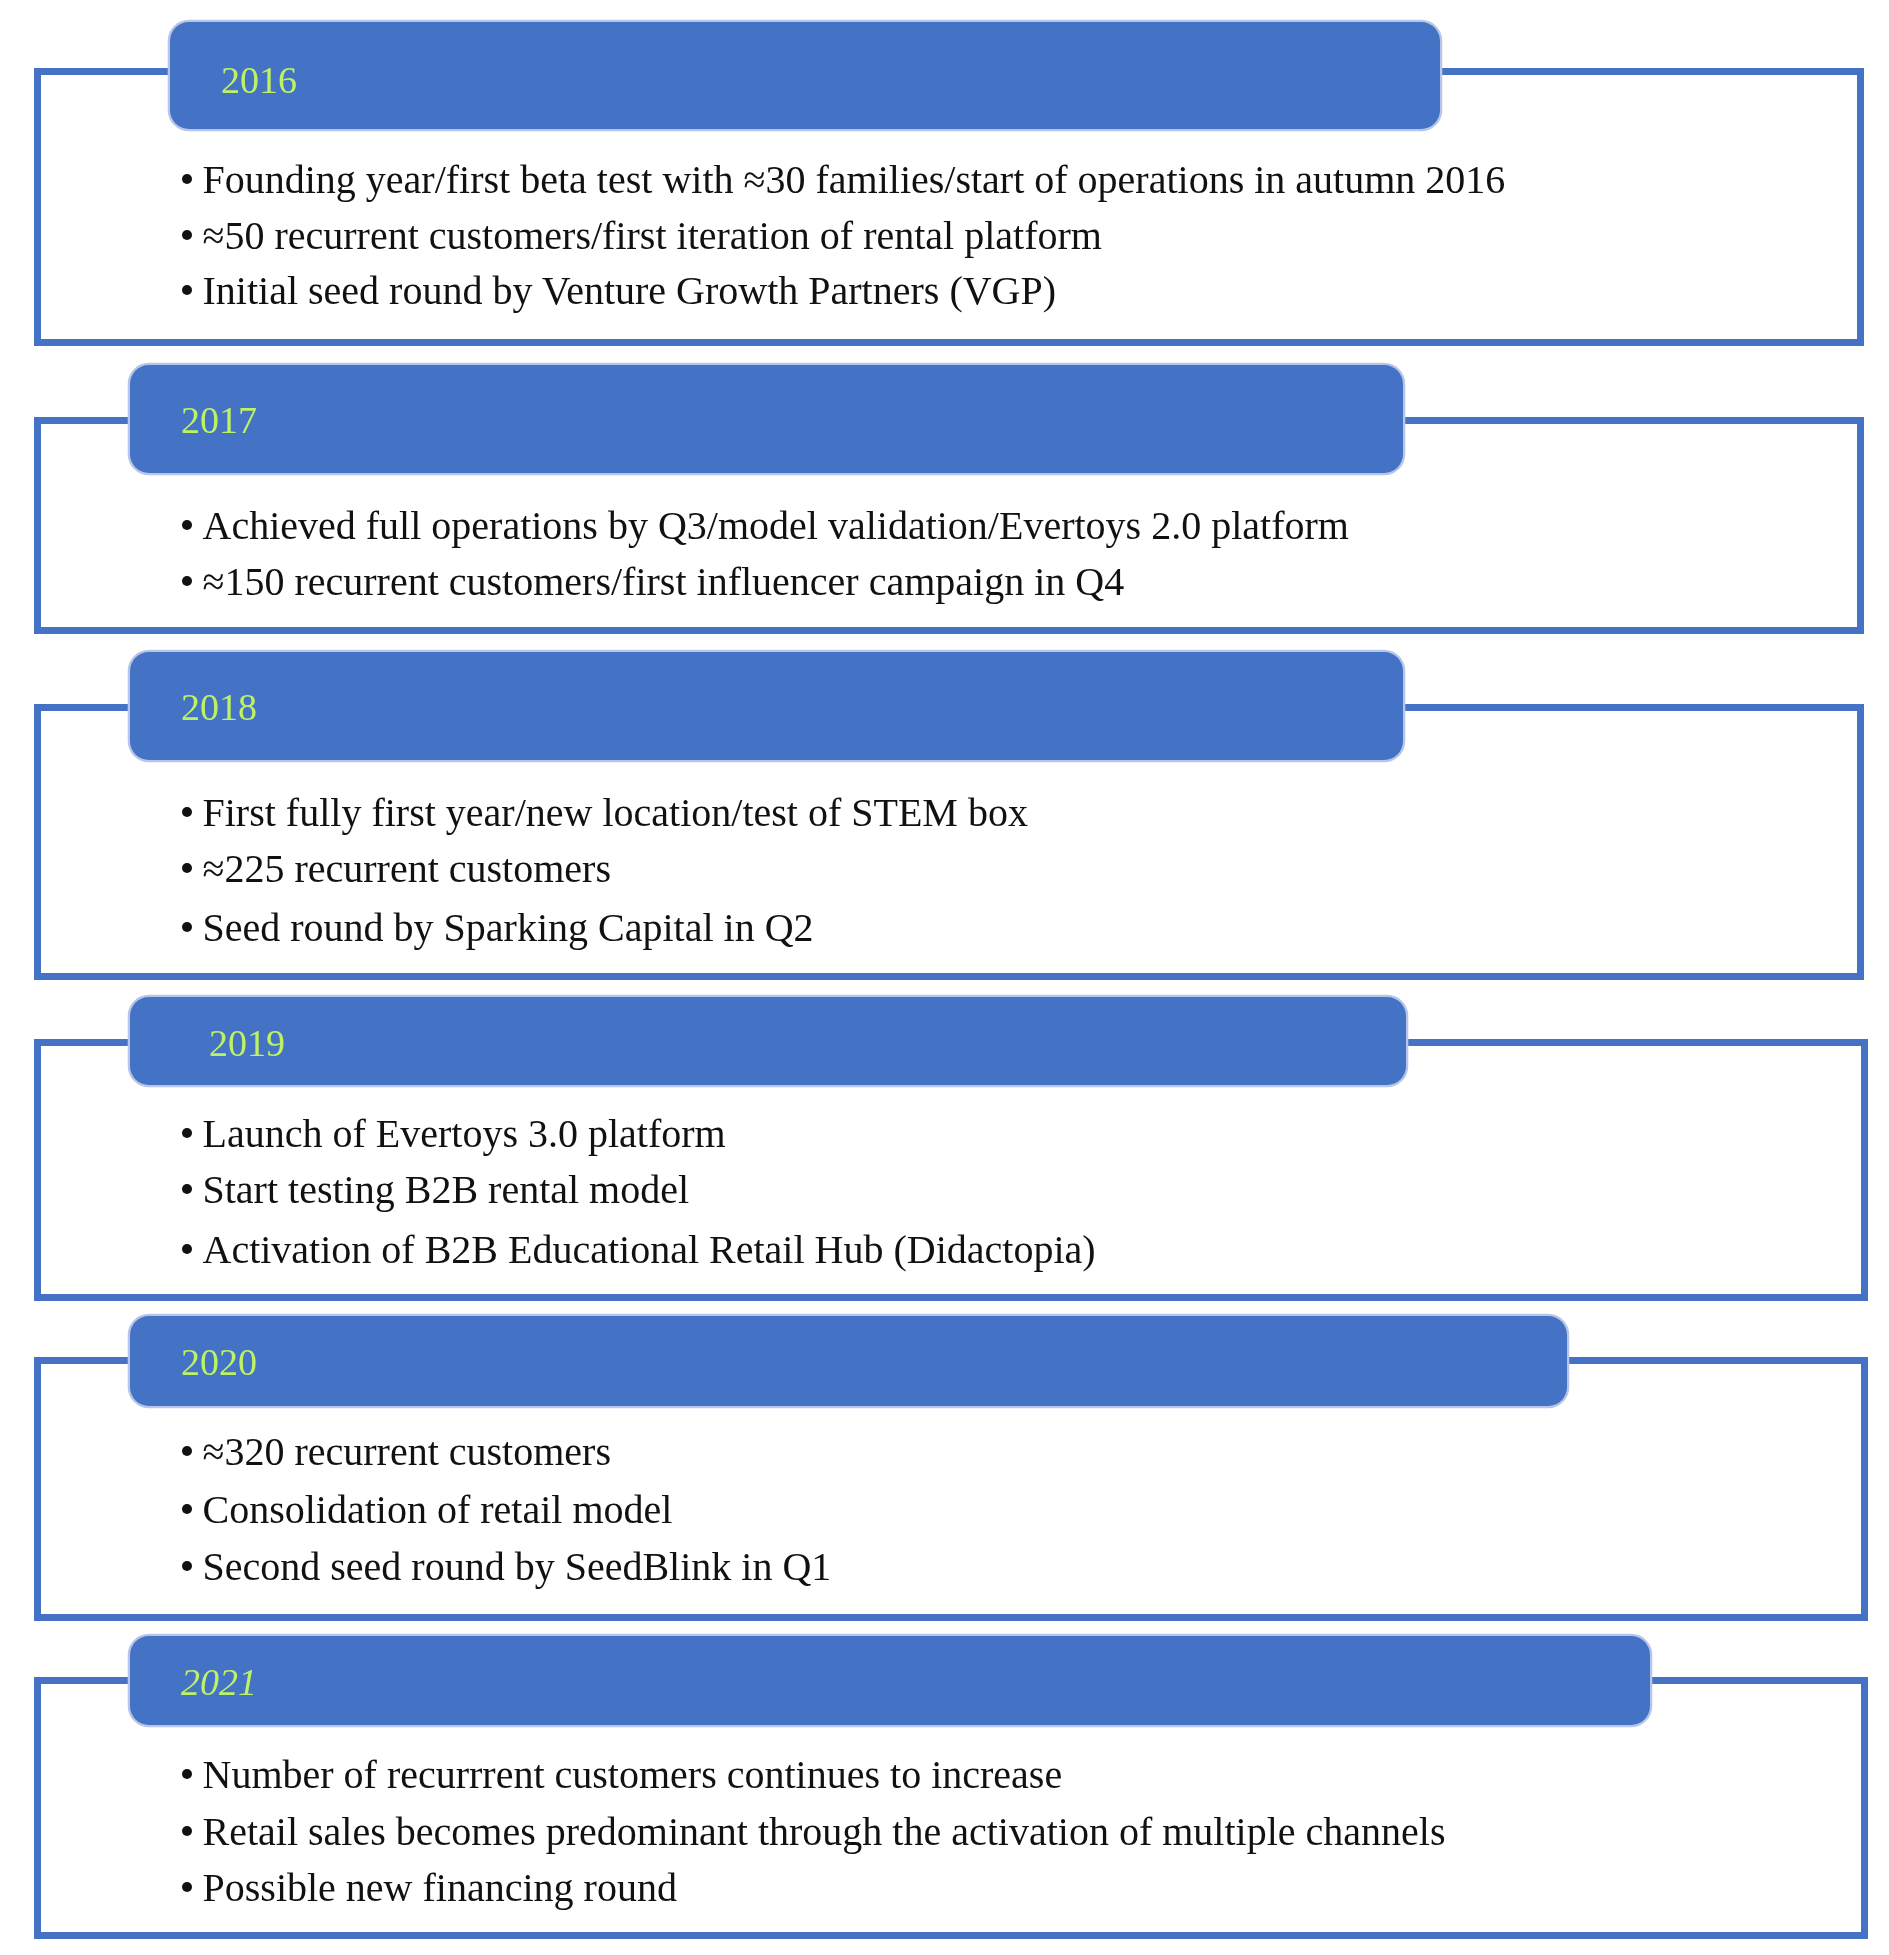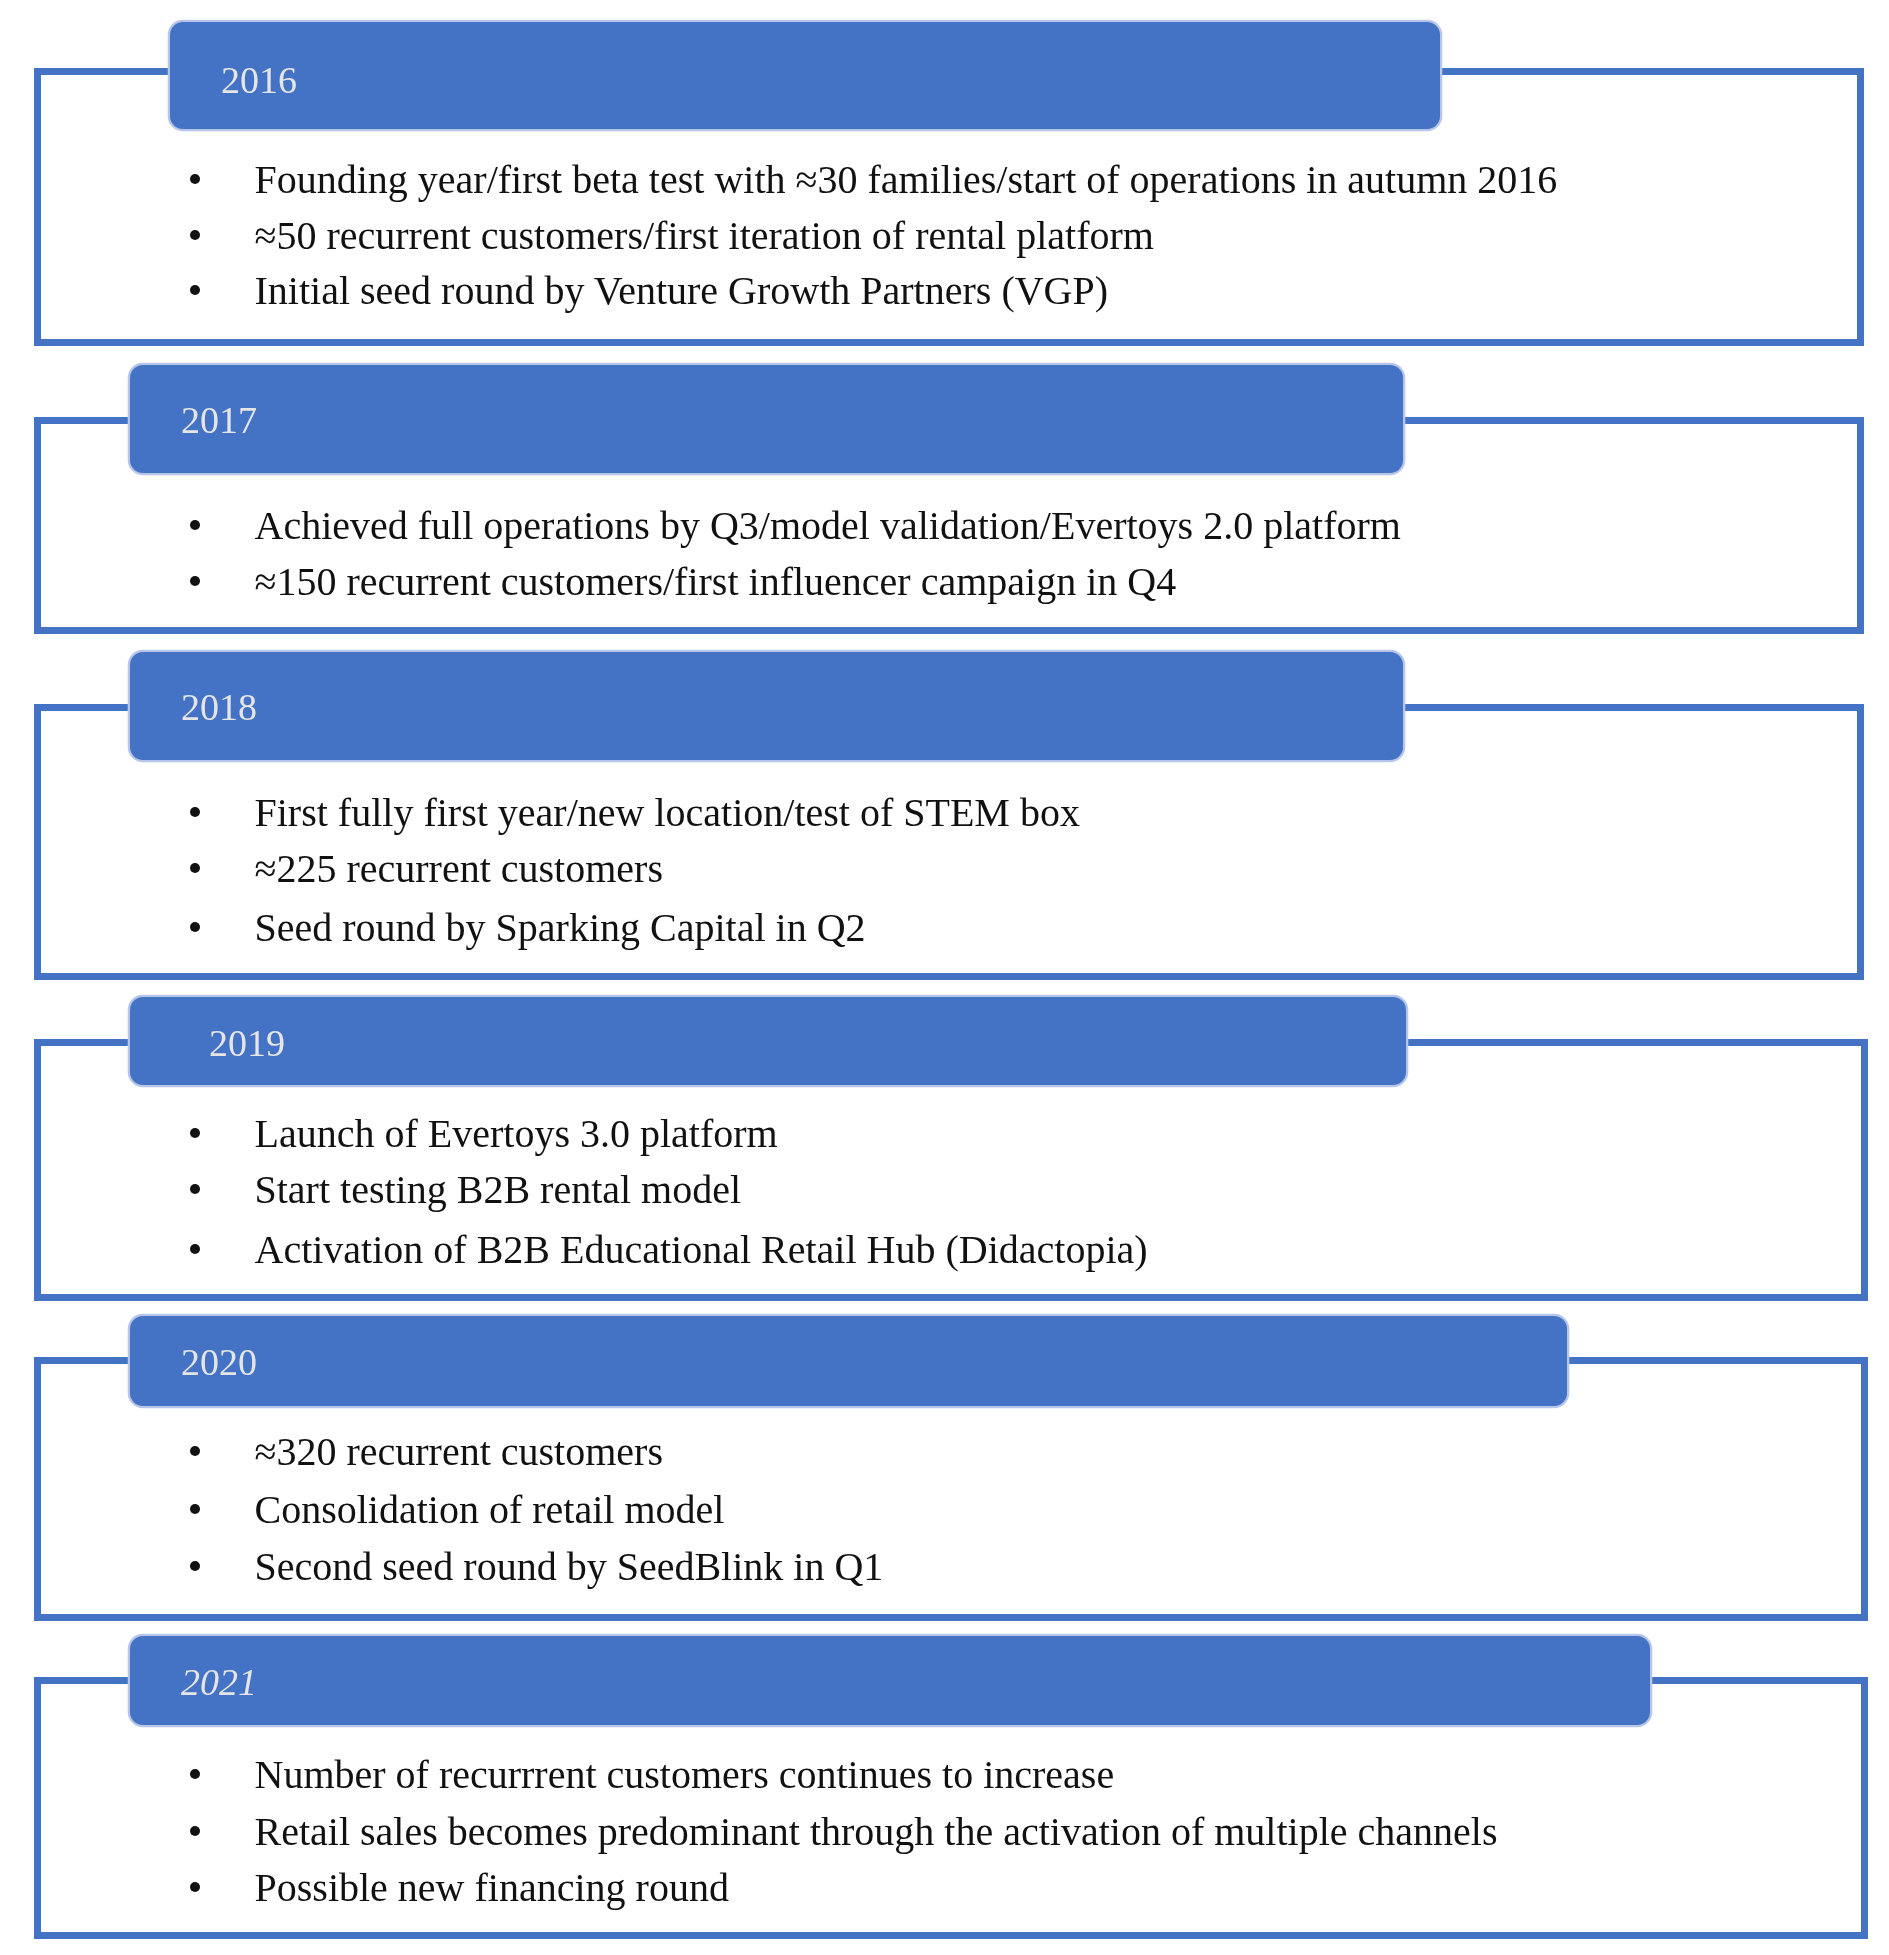--- a/index.html
+++ b/index.html
@@ -17,47 +17,46 @@
   .frame {
     position: absolute;
     box-sizing: border-box;
     border: 7px solid #4472C4;
     background: #ffffff;
   }
   .header {
     position: absolute;
     box-sizing: border-box;
     background: #4472C4;
-    border-radius: 13px;
+    border-radius: 19px;
     box-shadow: 0 0 0 2.3px #b7c6e8;
-    color: #e5e5e5;
+    color: #bef264;
     font-size: 38px;
     line-height: 1;
     white-space: nowrap;
   }
   .header .year {
     position: absolute;
     left: 51px;
   }
   .bullets {
     position: absolute;
     margin: 0;
     padding: 0;
     list-style: none;
     color: #111111;
     font-size: 40px;
     line-height: 1;
     white-space: nowrap;
   }
   .bullets li {
     position: absolute;
-    left: 8px;
+    left: 0;
     display: flex;
     align-items: baseline;
-    gap: 44px;
   }
   .bullets .dot {
     display: inline-block;
     width: 10px;
     height: 10px;
     border-radius: 50%;
     background: #111111;
     margin-right: 10.5px;
     position: relative;
     top: -9.3px;

